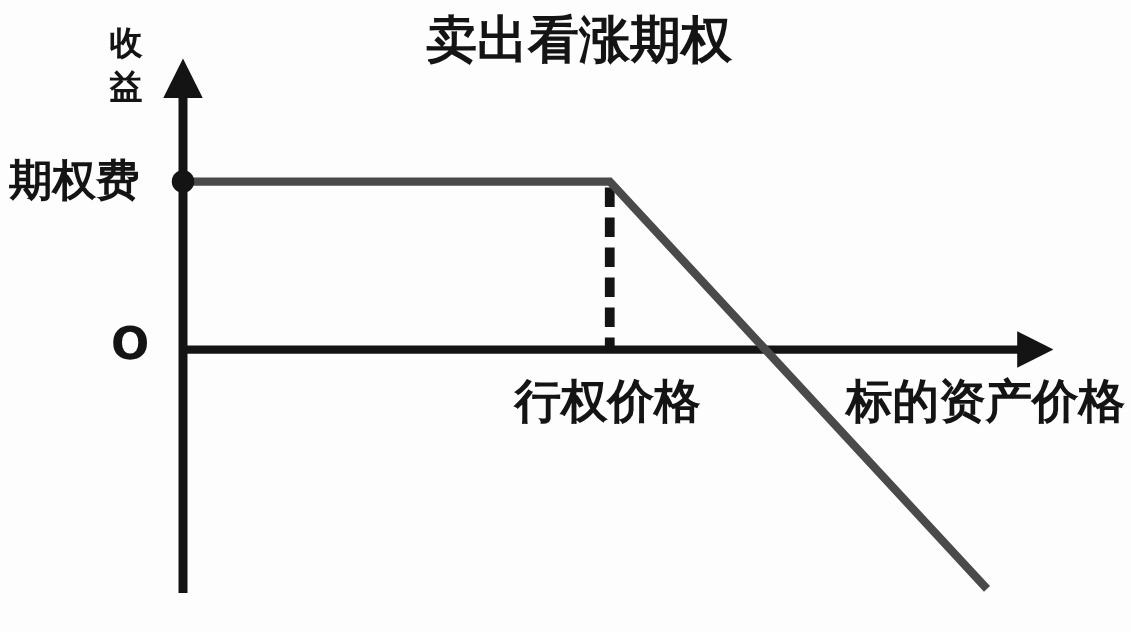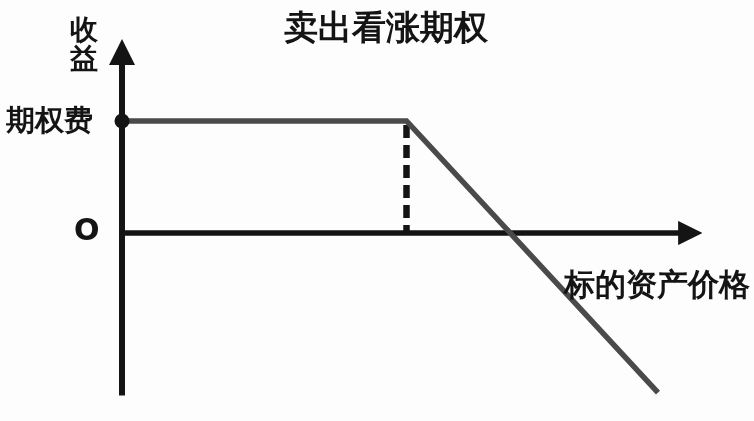--- a/index.html
+++ b/index.html
@@ -8,25 +8,25 @@
   html,body{margin:0;padding:0;background:#fff;}
   .stage{
     position:relative; width:754px; height:421px; overflow:hidden;
     background:var(--bg);
     font-family:"DejaVu Sans","Liberation Sans",sans-serif;
     color:var(--text);
   }
   .stage svg{position:absolute; left:0; top:0;}
   .lbl{position:absolute; font-weight:bold; color:var(--text); line-height:1.05; white-space:nowrap;}
   .chart-title{left:284px; top:10px; font-size:34px; letter-spacing:0px;text-align:right;}
-  .y-axis-label{left:68px; top:15px; font-size:28px; width:32px; text-align:center; white-space:normal; line-height:29px;}
+  .y-axis-label{left:68px; top:15px; font-size:22px; width:32px; text-align:center; white-space:normal; line-height:29px;}
   .premium-label{left:6px; top:105px; width:98px; text-align:left; font-size:29px;}
   .origin-label{left:74px; top:214px; font-size:30px;}
   .strike-label{left:343px; top:252px; font-size:31px;}
-  .x-axis-label{left:564px; top:268px; font-size:31px;}
+  .x-axis-label{left:564px; top:252px; font-size:31px;}
   .axis{stroke:var(--axis); fill:none;}
   .payoff{stroke:var(--payoff); stroke-width:5.5; fill:none; stroke-linecap:butt; stroke-linejoin:miter;}
   .guide{stroke:var(--axis); stroke-width:6.5; stroke-dasharray:13 7; fill:none;}
   .dot{fill:var(--axis);}
   .arrowhead{fill:var(--axis);}
 </style>
 </head>
 <body>
 
 <div class="stage">
@@ -40,14 +40,15 @@
     <line class="axis" stroke-width="5.5" marker-end="url(#arrow)" x1="122" y1="233" x2="693.845" y2="233"></line>
     <line class="guide" x1="406.5" y1="124.92" x2="406.5" y2="233"></line>
     <polyline class="payoff" points="122,121 406.5,121 657.9979999999999,392.6"></polyline>
     <circle class="dot" r="7.5" cx="122" cy="121"></circle>
   </svg>
 
   <div class="lbl chart-title">卖出看涨期权</div>
   <div class="lbl y-axis-label">收益</div>
   <div class="lbl premium-label">期权费</div>
   <div class="lbl origin-label">O</div>
+  <div class="lbl strike-label">行权价格</div>
   <div class="lbl x-axis-label">标的资产价格</div>
 </div>
 
 </body></html>

